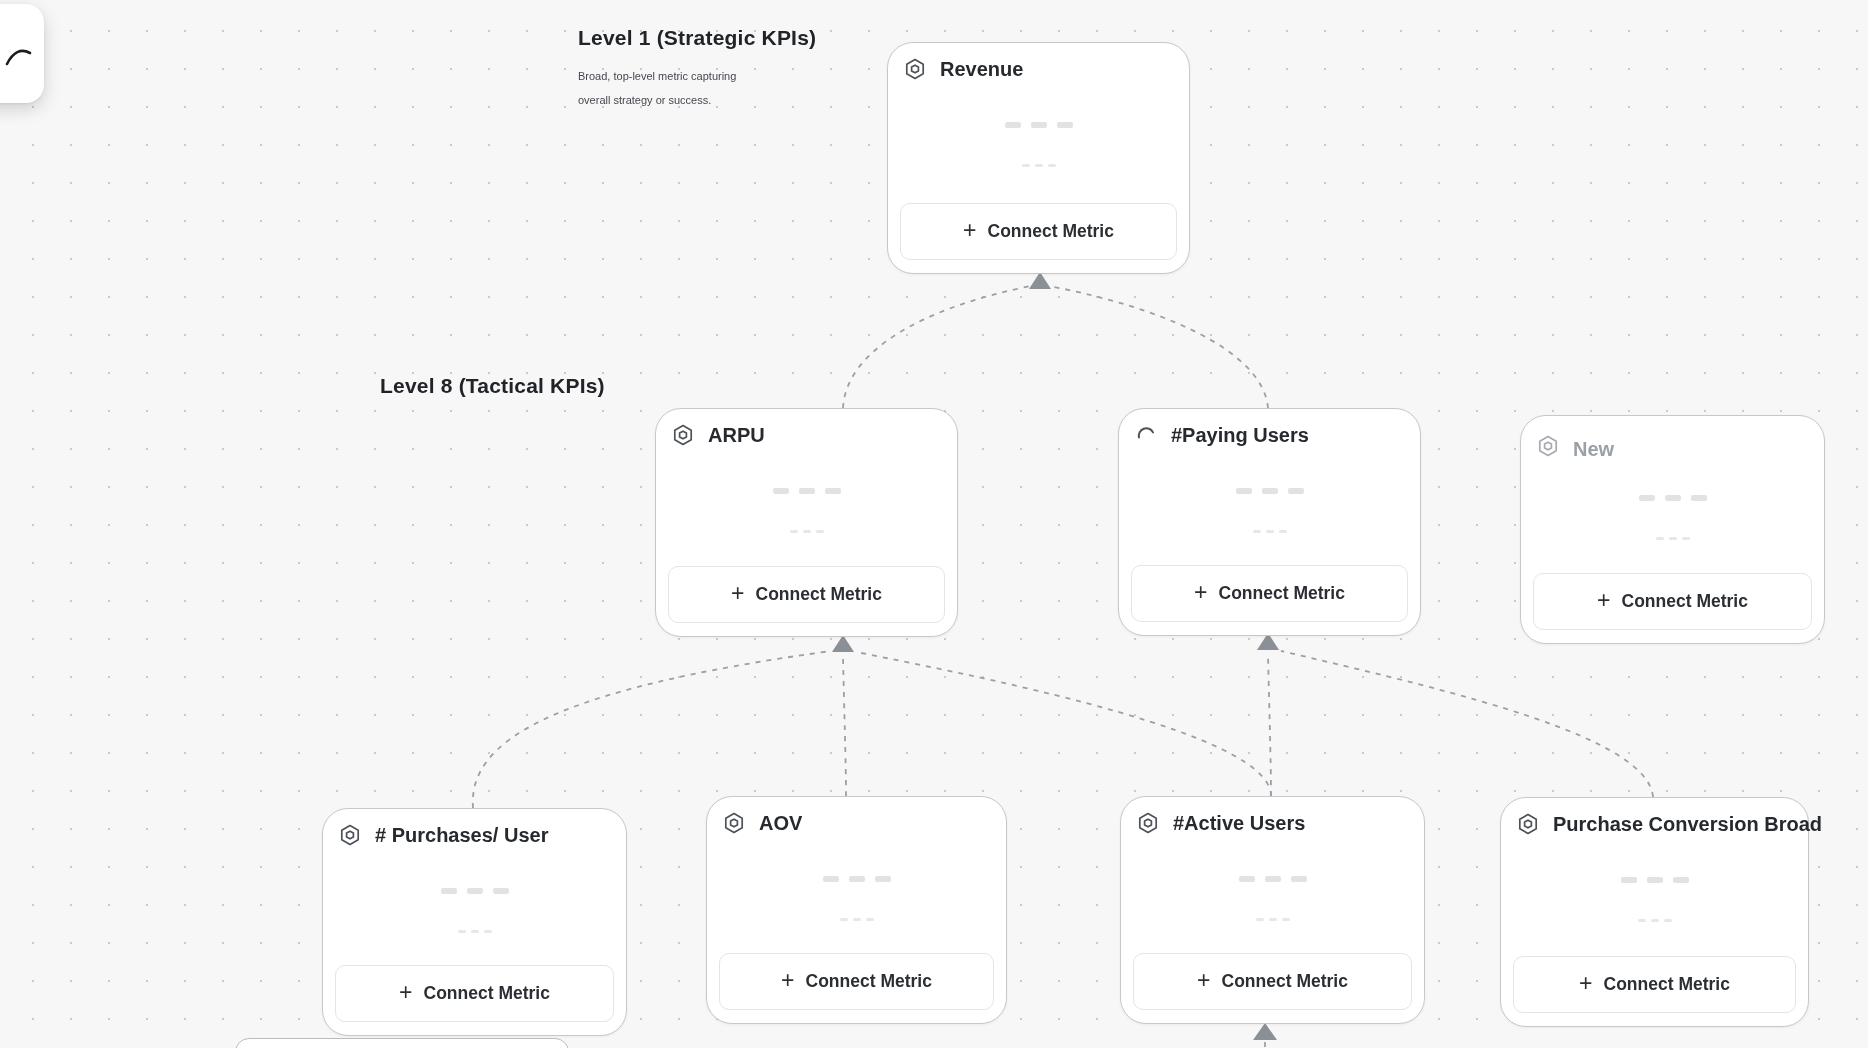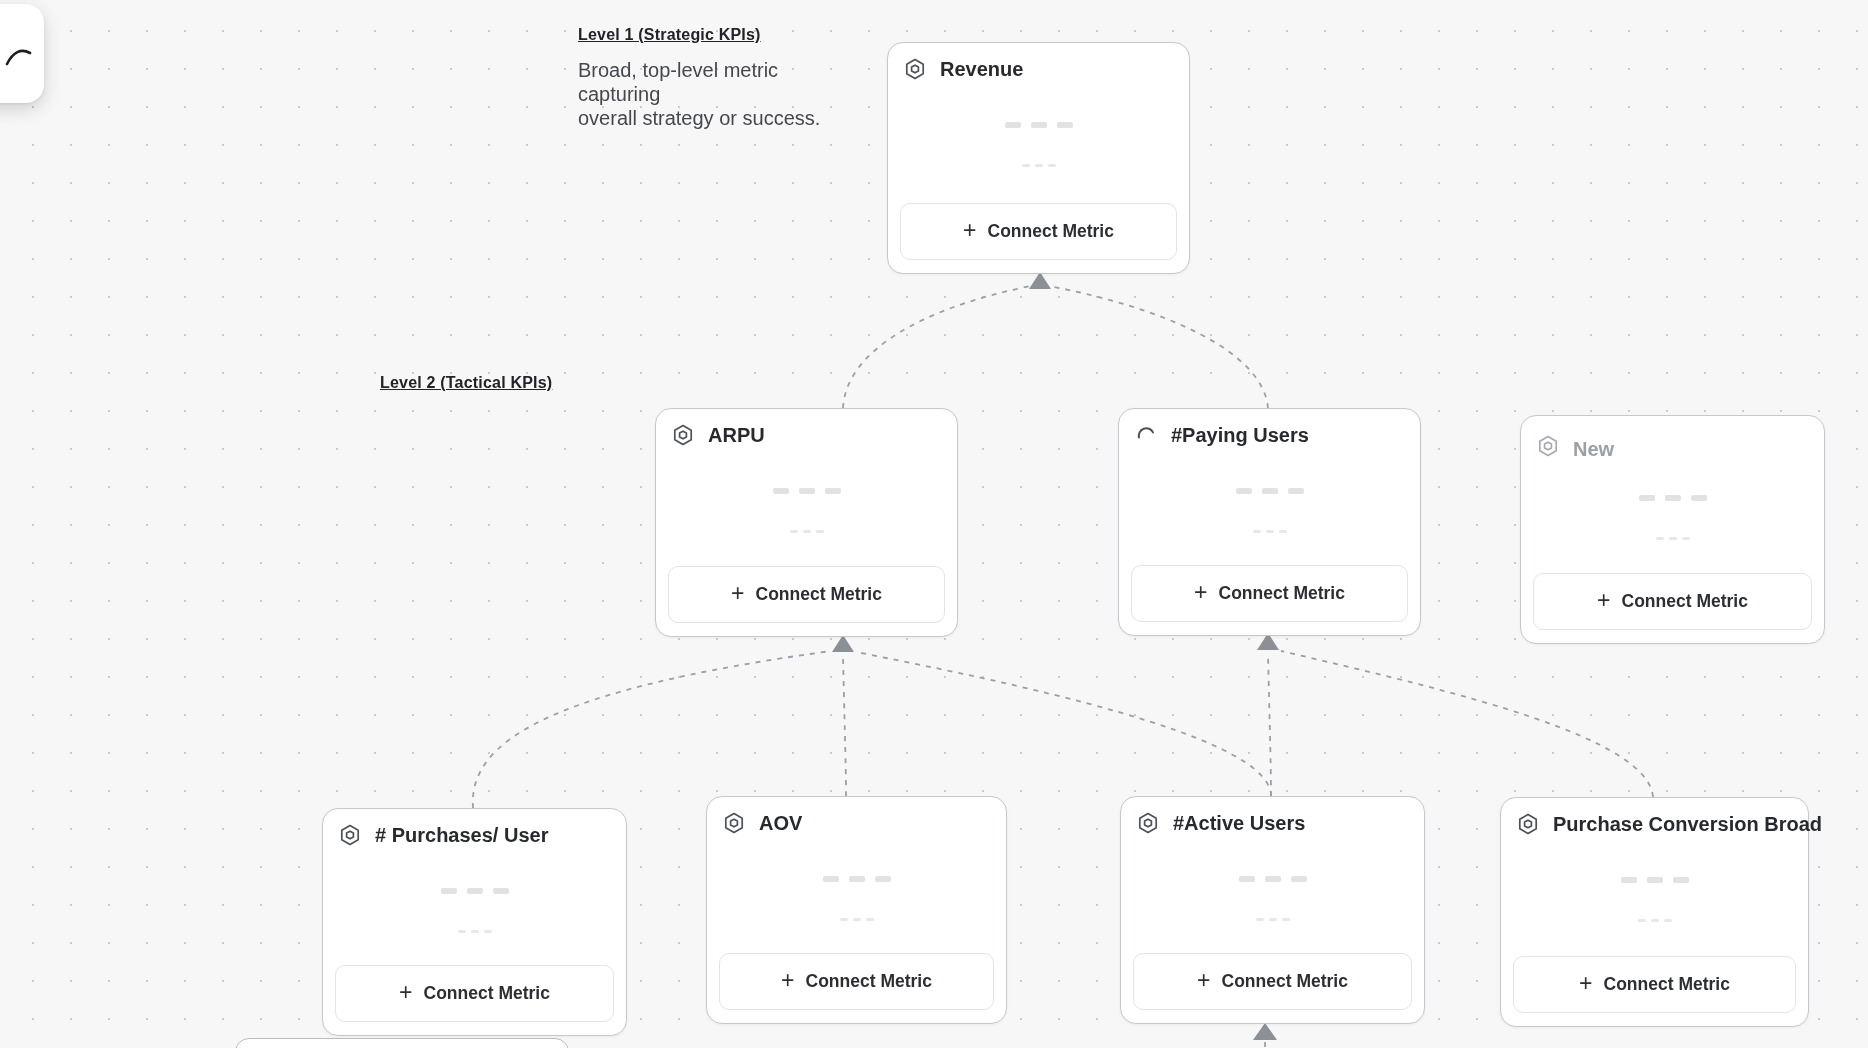--- a/index.html
+++ b/index.html
@@ -8,27 +8,27 @@
     position:relative;width:1868px;height:1048px;overflow:hidden;
     background-color:#f7f7f8;
     background-image:radial-gradient(circle,#c9cacc 1.15px,rgba(201,202,204,0) 1.5px);
     background-size:38px 38px;background-position:14px 12px;
   }
   svg.connector-layer{position:absolute;left:0;top:0;z-index:1;pointer-events:none;}
   .connector{fill:none;stroke:#9aa0a8;stroke-width:1.8;stroke-dasharray:5 6;}
   .arrowhead{fill:#8b9097;stroke:none;}
 
   .level-label{position:absolute;z-index:2;}
-  .level-title{font-size:16px;font-weight:700;color:#202327;letter-spacing:.2px;text-decoration:underline;}
-  .level-desc{margin-top:14px;font-size:20px;line-height:24px;color:#44484e;}
+  .level-title{font-size:21px;font-weight:700;color:#202327;letter-spacing:.2px;}
+  .level-desc{margin-top:14px;font-size:11px;line-height:24px;color:#44484e;}
   .level-desc span{display:block;}
 
   .metric-card{
     position:absolute;z-index:3;background:#ffffff;
-    border:1.3px solid #c6c8cb;border-radius:16px;
+    border:1.3px solid #c6c8cb;border-radius:26px;
     box-shadow:0 1px 3px rgba(0,0,0,.05);
   }
   .card-header{position:absolute;top:14px;left:15px;right:12px;display:flex;align-items:center;gap:13px;}
   .metric-icon{width:24px;height:24px;flex:0 0 24px;color:#4d5258;display:flex;align-items:center;justify-content:center;}
   .metric-icon svg{display:block;}
   .card-title{font-size:20px;font-weight:700;color:#26292d;white-space:nowrap;}
   .card-draft .card-title{color:#9ba0a6;margin-top:8px;}
   .card-draft .metric-icon{color:#a6aab0;}
 
   .sk-row1,.sk-row2{position:absolute;left:0;right:0;display:flex;justify-content:center;}
@@ -88,21 +88,21 @@
   </div>
 
   <div class="level-label" style="left:578px;top:26px;width:260px;">
     <div class="level-title">Level 1 (Strategic KPIs)</div>
     <div class="level-desc">
       <span>Broad, top-level metric capturing</span>
       <span>overall strategy or success.</span>
     </div>
   </div>
   <div class="level-label" style="left:380px;top:374px;width:260px;">
-    <div class="level-title">Level 2 (Tactical KPIs)</div>
+    <div class="level-title">Level 8 (Tactical KPIs)</div>
   </div>
 
   <div class="metric-card" style="left:887px;top:42px;width:301px;height:230px;">
     <div class="card-header">
       <span class="metric-icon">
         <svg width="24" height="24" viewBox="0 0 24 24" fill="none" stroke="currentColor" stroke-width="1.7" stroke-linejoin="round">
           <path d="M12 2.6 L20.2 7.2 V16.8 L12 21.4 L3.8 16.8 V7.2 Z"></path>
           <path d="M12 8.2 L15.4 10.1 V13.9 L12 15.8 L8.6 13.9 V10.1 Z"></path>
         </svg>
       </span>

